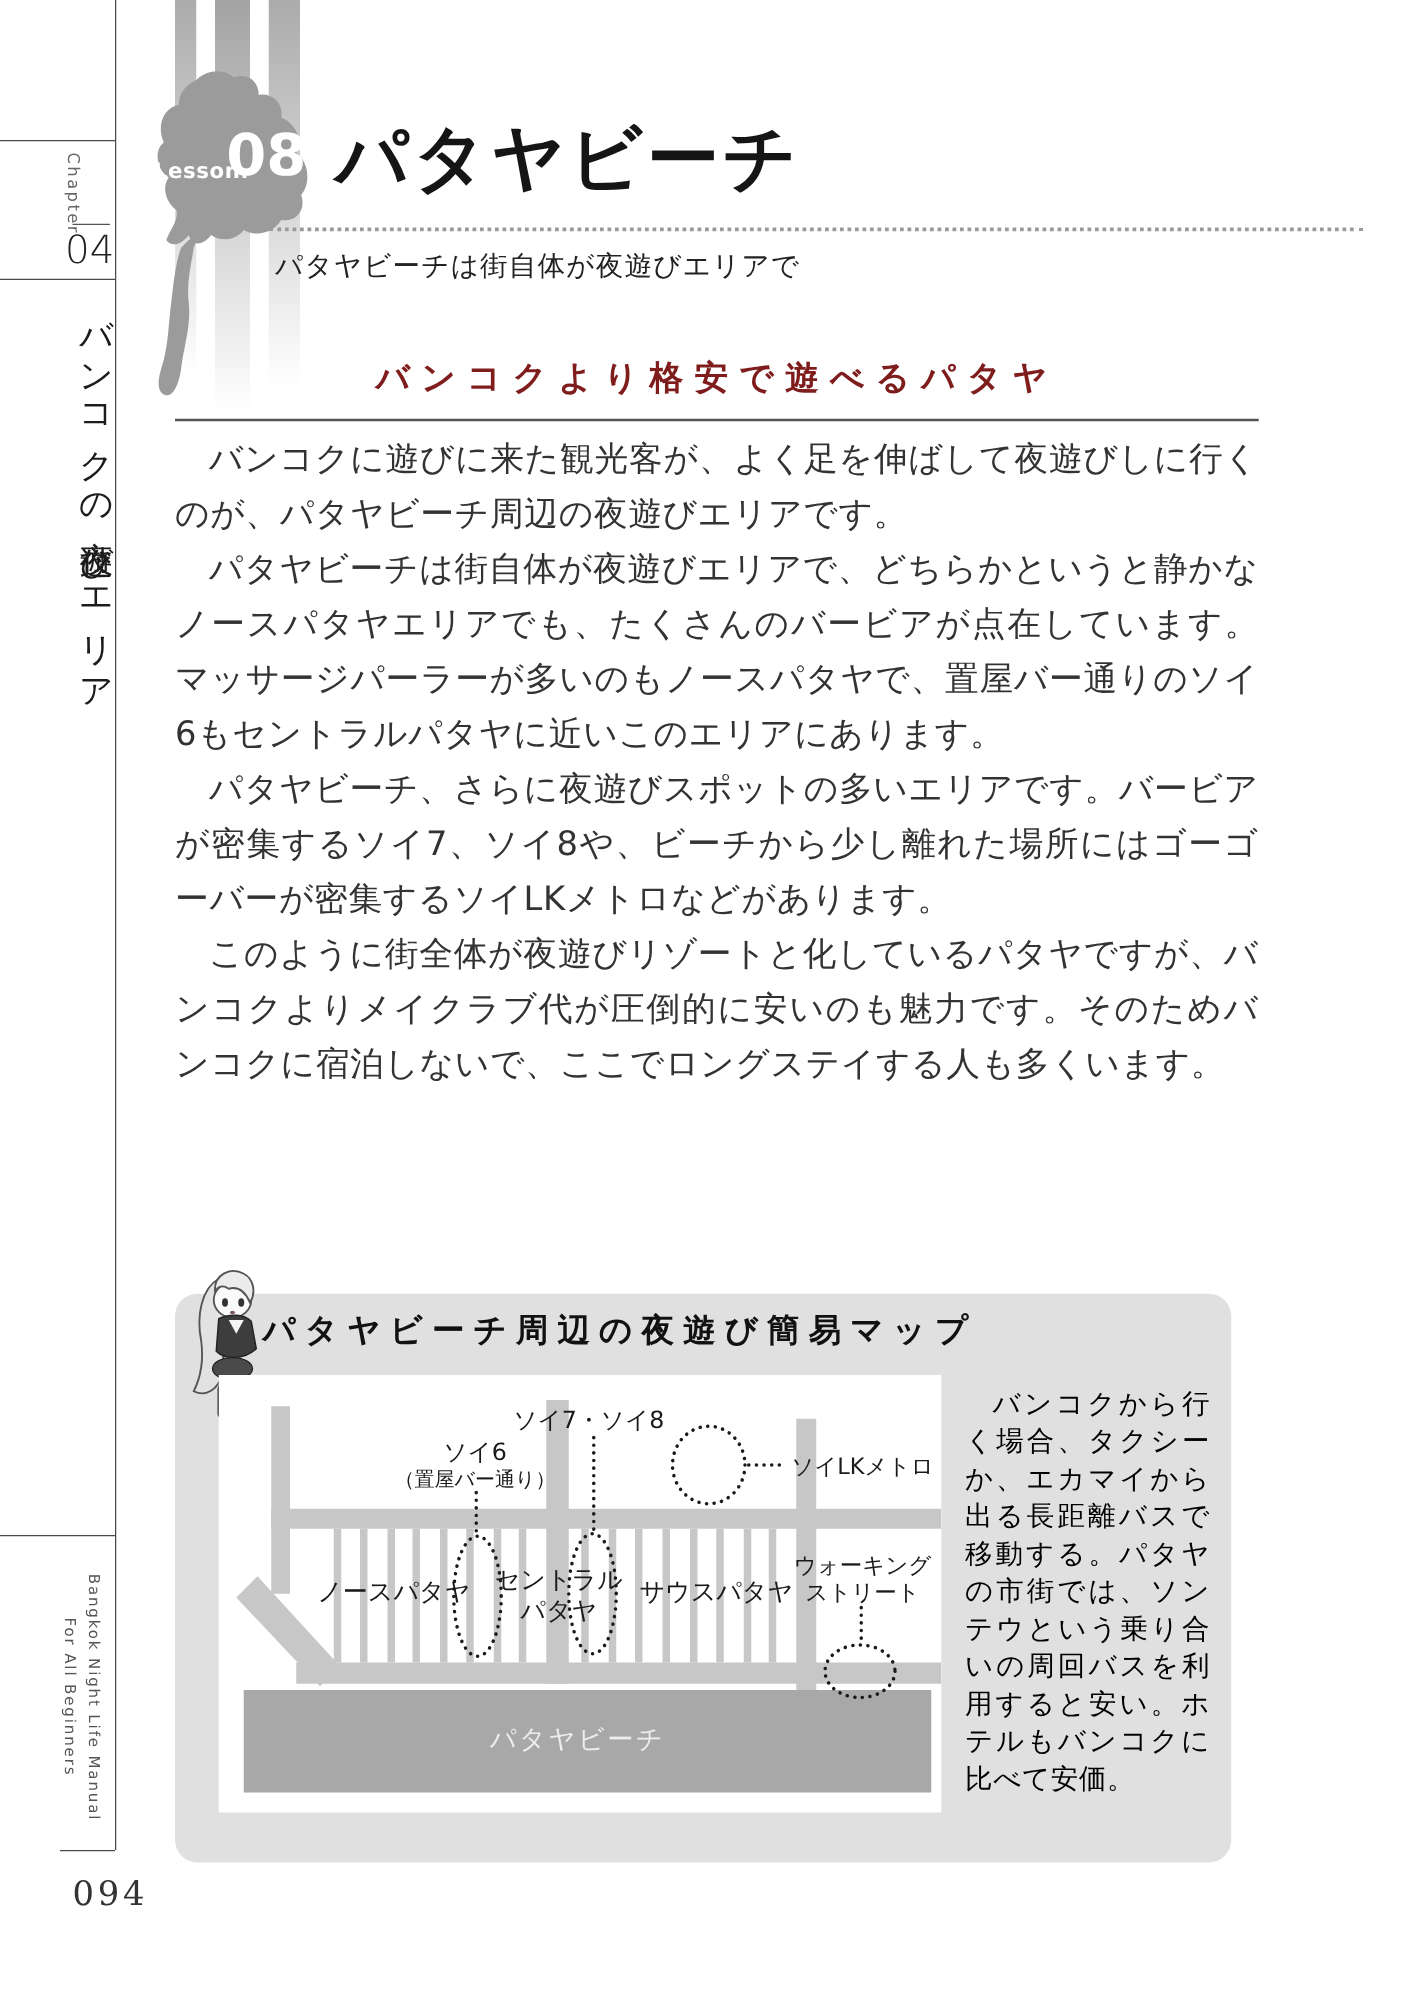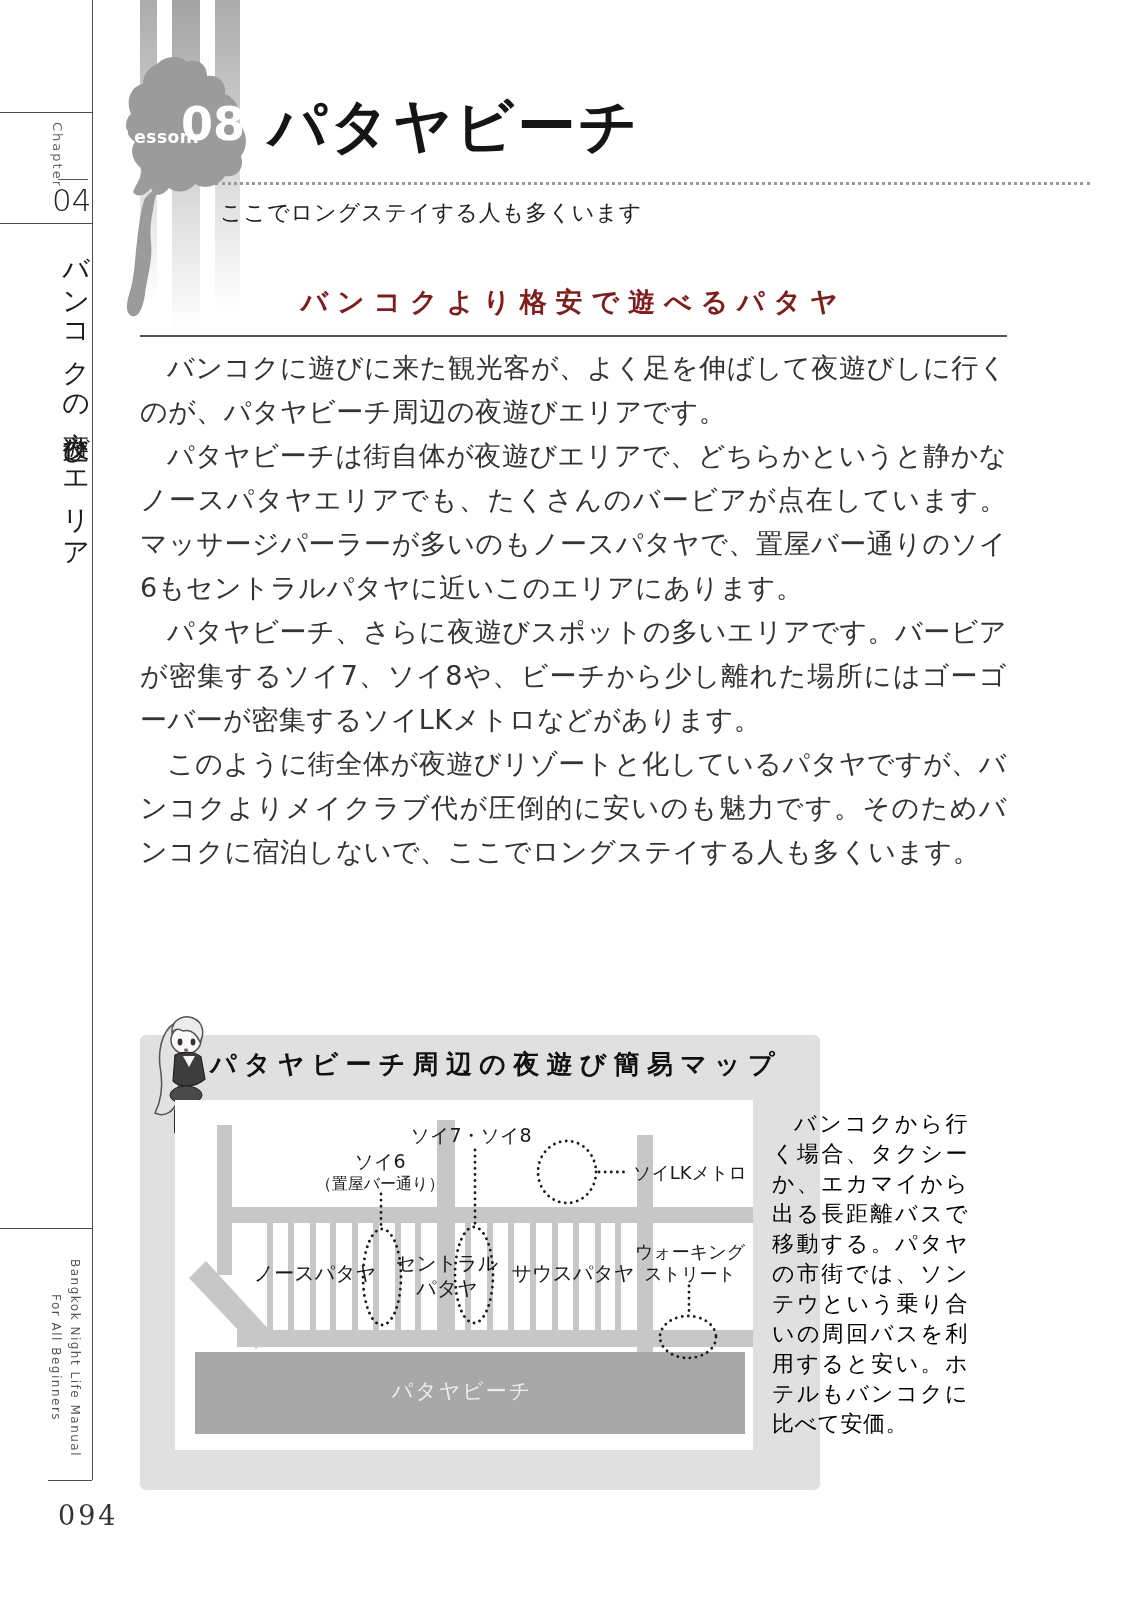--- a/index.html
+++ b/index.html
@@ -37,22 +37,22 @@
 
   
   .section-heading{position:absolute;left:140px;top:284px;width:867px;text-align:center;
         font-size:27px;font-weight:bold;color:#7f1d1d;letter-spacing:.33em;}
   .heading-rule{position:absolute;left:140px;top:335px;width:867px;height:2px;background:#555;}
   .body-text{position:absolute;left:140px;top:346px;width:867px;font-size:27px;line-height:44px;
         color:#333;text-align:justify;letter-spacing:.5px;}
   .body-text p{margin:0;text-indent:1em;}
 
   
-  .map-box{position:absolute;left:140px;top:1035px;width:680px;height:455px;background:#e0e0e0;
-        border-radius:6px;}
+  .map-box{position:absolute;left:140px;top:1035px;width:845px;height:455px;background:#e0e0e0;
+        border-radius:18px;}
   .map-box-title{position:absolute;left:70px;top:12px;font-size:26px;font-weight:bold;color:#111;
         letter-spacing:.28em;}
   .map-panel{position:absolute;left:35px;top:65px;width:578px;height:350px;background:#fff;}
   .map-note{position:absolute;left:632px;top:74px;width:196px;font-size:22px;line-height:30px;
         color:#000000;text-align:justify;text-indent:1em;letter-spacing:.5px;}
   .mascot{position:absolute;left:5px;top:-24px;width:82px;height:132px;}
 
   
   .road{fill:#c7c7c7;}
   .soi{fill:#c7c7c7;}
@@ -92,21 +92,21 @@
       C140,46 148,58 142,70 C152,78 154,94 146,104 C150,116 142,126 130,124 C124,134 110,138 100,132
       C94,140 82,142 74,136 C66,146 58,144 56,136 C50,144 42,146 38,140 C42,130 48,124 46,116
       C38,110 34,98 40,90 C30,84 28,68 36,62 C30,48 36,34 48,32 C48,22 54,16 62,12 Z
       M56,140 C60,138 64,138 60,146 C58,160 54,174 56,190 C58,208 52,226 50,242 C48,258 42,268 35,263
       C29,258 33,246 36,236 C40,220 40,204 42,190 C44,172 46,156 50,146 Z"></path>
   </svg>
   <div class="lesson-label">Lesson.</div>
   <div class="lesson-number">08</div>
   <div class="page-title">パタヤビーチ</div>
   <div class="title-dots"></div>
-  <div class="page-subtitle">ここでロングステイする人も多くいます</div>
+  <div class="page-subtitle">パタヤビーチは街自体が夜遊びエリアで</div>
 
   <div class="section-heading">バンコクより格安で遊べるパタヤ</div>
   <div class="heading-rule"></div>
   <div class="body-text">
     <p>バンコクに遊びに来た観光客が、よく足を伸ばして夜遊びしに行くのが、パタヤビーチ周辺の夜遊びエリアです。</p>
     <p>パタヤビーチは街自体が夜遊びエリアで、どちらかというと静かなノースパタヤエリアでも、たくさんのバービアが点在しています。マッサージパーラーが多いのもノースパタヤで、置屋バー通りのソイ6もセントラルパタヤに近いこのエリアにあります。</p>
     <p>パタヤビーチ、さらに夜遊びスポットの多いエリアです。バービアが密集するソイ7、ソイ8や、ビーチから少し離れた場所にはゴーゴーバーが密集するソイLKメトロなどがあります。</p>
     <p>このように街全体が夜遊びリゾートと化しているパタヤですが、バンコクよりメイクラブ代が圧倒的に安いのも魅力です。そのためバンコクに宿泊しないで、ここでロングステイする人も多くいます。</p>
   </div>
 

